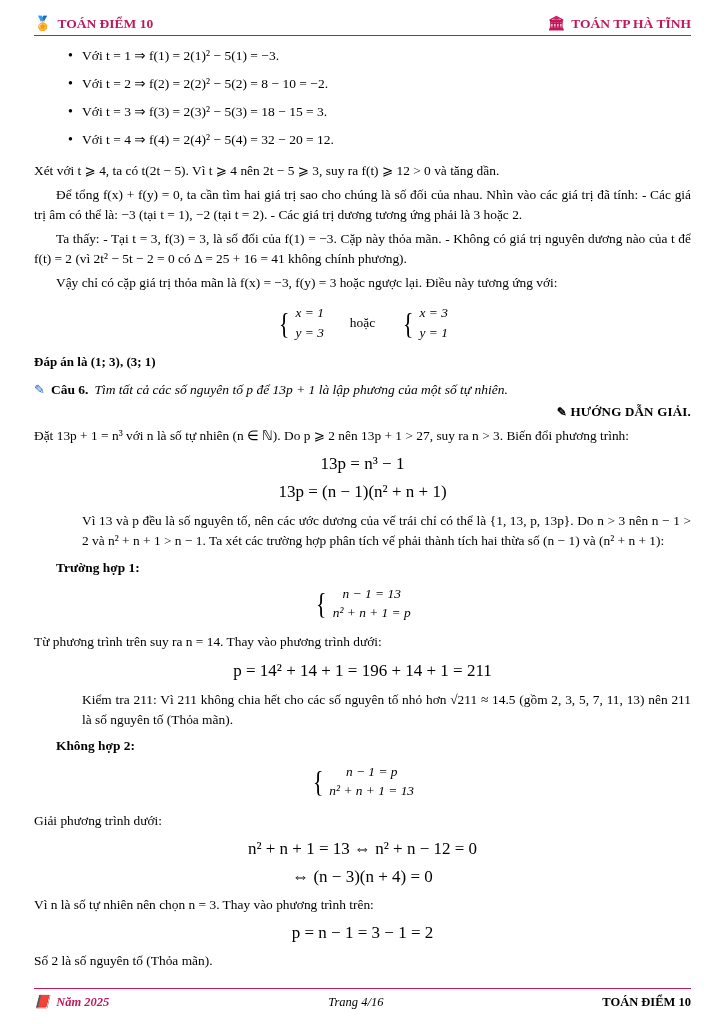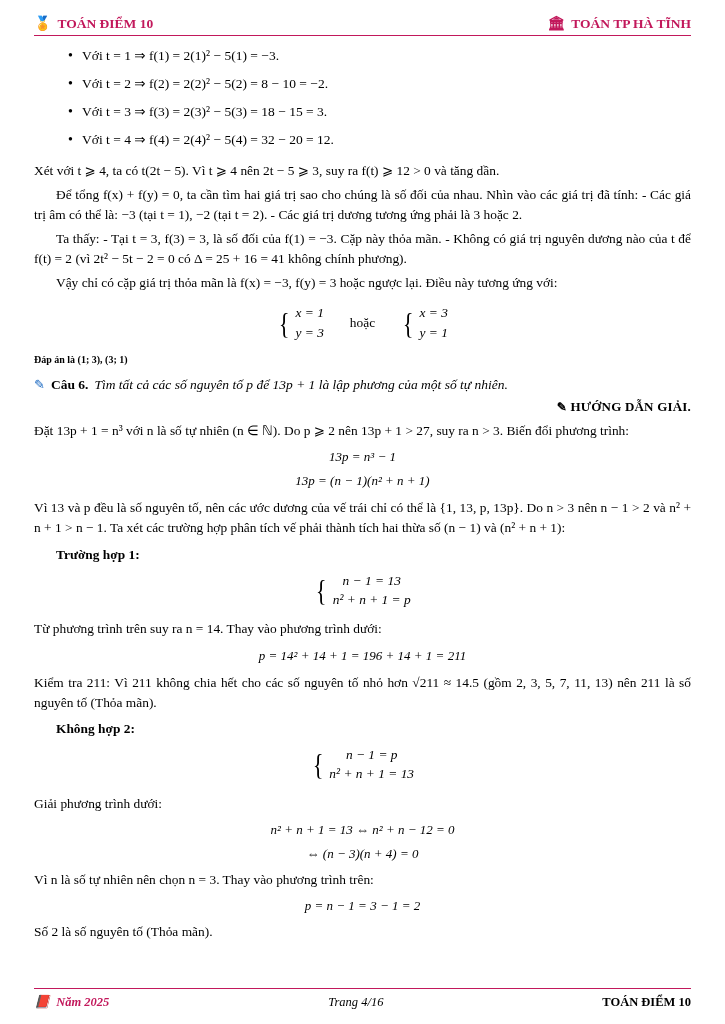--- a/index.html
+++ b/index.html
@@ -69,26 +69,25 @@
   }
 
   
   p.body {
     font-size: 13.4px;
     line-height: 1.5;
     margin: 0 0 4px 0;
     text-align: justify;
   }
   p.indent { text-indent: 22px; }
-  p.gap { margin-top: 9px; }
+  p.gap { margin-top: 9px; margin-left: 48px; }
   .mathrow {
     text-align: center;
-    font-size: 13px;
+    font-size: 17px;
     margin: 8px 0;
-    font-style: italic;
   }
 
   
   .systems {
     display: flex;
     justify-content: center;
     align-items: center;
     gap: 26px;
     margin: 10px 0 12px 0;
     font-size: 13.4px;
@@ -113,21 +112,21 @@
   .sys-center {
     display: flex;
     justify-content: center;
     margin: 8px 0 10px 0;
     font-size: 13.4px;
   }
 
   
   .answer {
     font-weight: bold;
-    font-size: 10px;
+    font-size: 13px;
     margin: 10px 0 12px 0;
   }
 
   
   .question {
     display: flex;
     align-items: baseline;
     gap: 6px;
     font-size: 13.5px;
     margin: 4px 0 6px 0;

